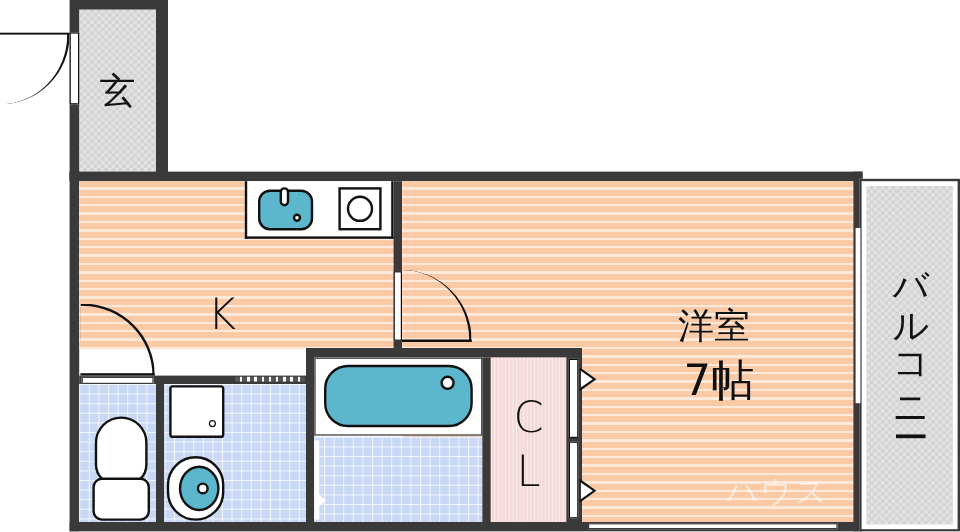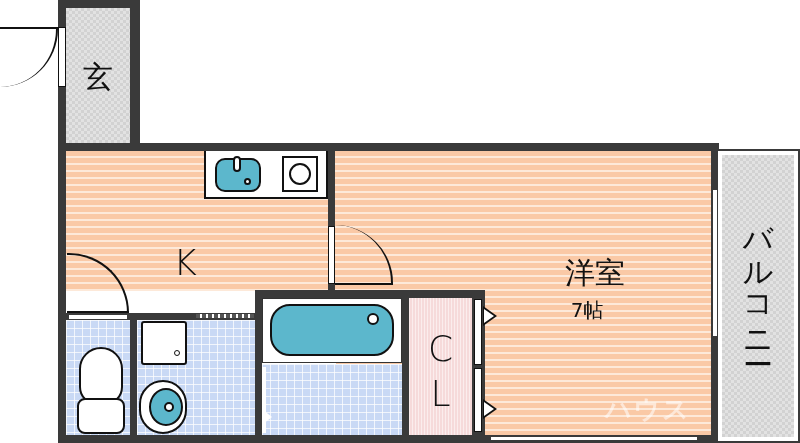--- a/index.html
+++ b/index.html
@@ -27,21 +27,21 @@
   .floor-cl {
     background-color:#f6dada;
     background-image: linear-gradient(to right, rgba(255,255,255,0.5) 1px, transparent 1px);
     background-size:3px 3px;
   }
   .label { position:absolute; color:#111; text-align:center; line-height:1; }
   .window { background:#ffffff; border:1px solid #3a3a3a; }
   .fixture-white { background:#ffffff; border:2px solid #111; }
   .fixture-blue { background:#5cb7cc; border:2px solid #111; }
   .door-arc { position:absolute; border:2px solid #111; box-sizing:border-box; }
-  .watermark { position:absolute; color:rgba(255,255,255,0.55); font-size:26px; font-weight:bold; letter-spacing:2px; }
+  .watermark { position:absolute; color:rgba(255,255,255,0.55); font-size:26px; font-weight:normal; letter-spacing:2px; }
 </style>
 </head>
 <body>
 
 <div class="abs wall" style="left:58px;top:0;width:82px;height:150px;"></div>
 <div class="abs floor-stone" style="left:66px;top:8px;width:64px;height:136px;"></div>
 <div class="label" style="left:66px;top:62px;width:64px;font-size:30px;">玄</div>
 <div class="abs window" style="left:66px;top:145px;width:64px;height:6px;"></div>
 
 <div class="abs" style="left:58px;top:27px;width:8px;height:60px;background:#fff;border:1px solid #111;"></div>
@@ -104,21 +104,21 @@
 <div class="label" style="left:409px;top:376px;width:63px;font-size:36px;font-weight:300;">L</div>
 <div class="abs wall" style="left:472px;top:290px;width:13px;height:145px;"></div>
 <div class="abs" style="left:474px;top:299px;width:8px;height:66px;background:#fff;border:1px solid #111;"></div>
 <div class="abs" style="left:474px;top:368px;width:8px;height:64px;background:#fff;border:1px solid #111;"></div>
 <div class="abs" style="left:483px;top:306px;width:0;height:0;border-top:10px solid transparent;border-bottom:10px solid transparent;border-left:14px solid #111;"></div>
 <div class="abs" style="left:484px;top:309px;width:0;height:0;border-top:7px solid transparent;border-bottom:7px solid transparent;border-left:10px solid #fff;"></div>
 <div class="abs" style="left:483px;top:399px;width:0;height:0;border-top:10px solid transparent;border-bottom:10px solid transparent;border-left:14px solid #111;"></div>
 <div class="abs" style="left:484px;top:402px;width:0;height:0;border-top:7px solid transparent;border-bottom:7px solid transparent;border-left:10px solid #fff;"></div>
 
 <div class="label" style="left:540px;top:258px;width:110px;font-size:30px;">洋室</div>
-<div class="label" style="left:532px;top:300px;width:110px;font-size:20px;">7帖</div>
+<div class="label" style="left:544px;top:300px;width:110px;font-size:36px;">7帖</div>
 
 <div class="abs window" style="left:490px;top:436px;width:208px;height:5px;"></div>
 
 <div class="abs" style="left:716px;top:149px;width:84px;height:294px;border:2px solid #3a3a3a;background:#fff;"></div>
 <div class="abs floor-stone" style="left:722px;top:155px;width:72px;height:282px;"></div>
 <div class="abs" style="left:713px;top:190px;width:4px;height:146px;background:#fff;"></div>
 <div class="label" style="left:722px;top:205px;width:72px;font-size:30px;writing-mode:vertical-rl;line-height:72px;letter-spacing:2px;">バルコニー</div>
 
 <div class="watermark" style="left:605px;top:392px;">ハウス</div>
 

